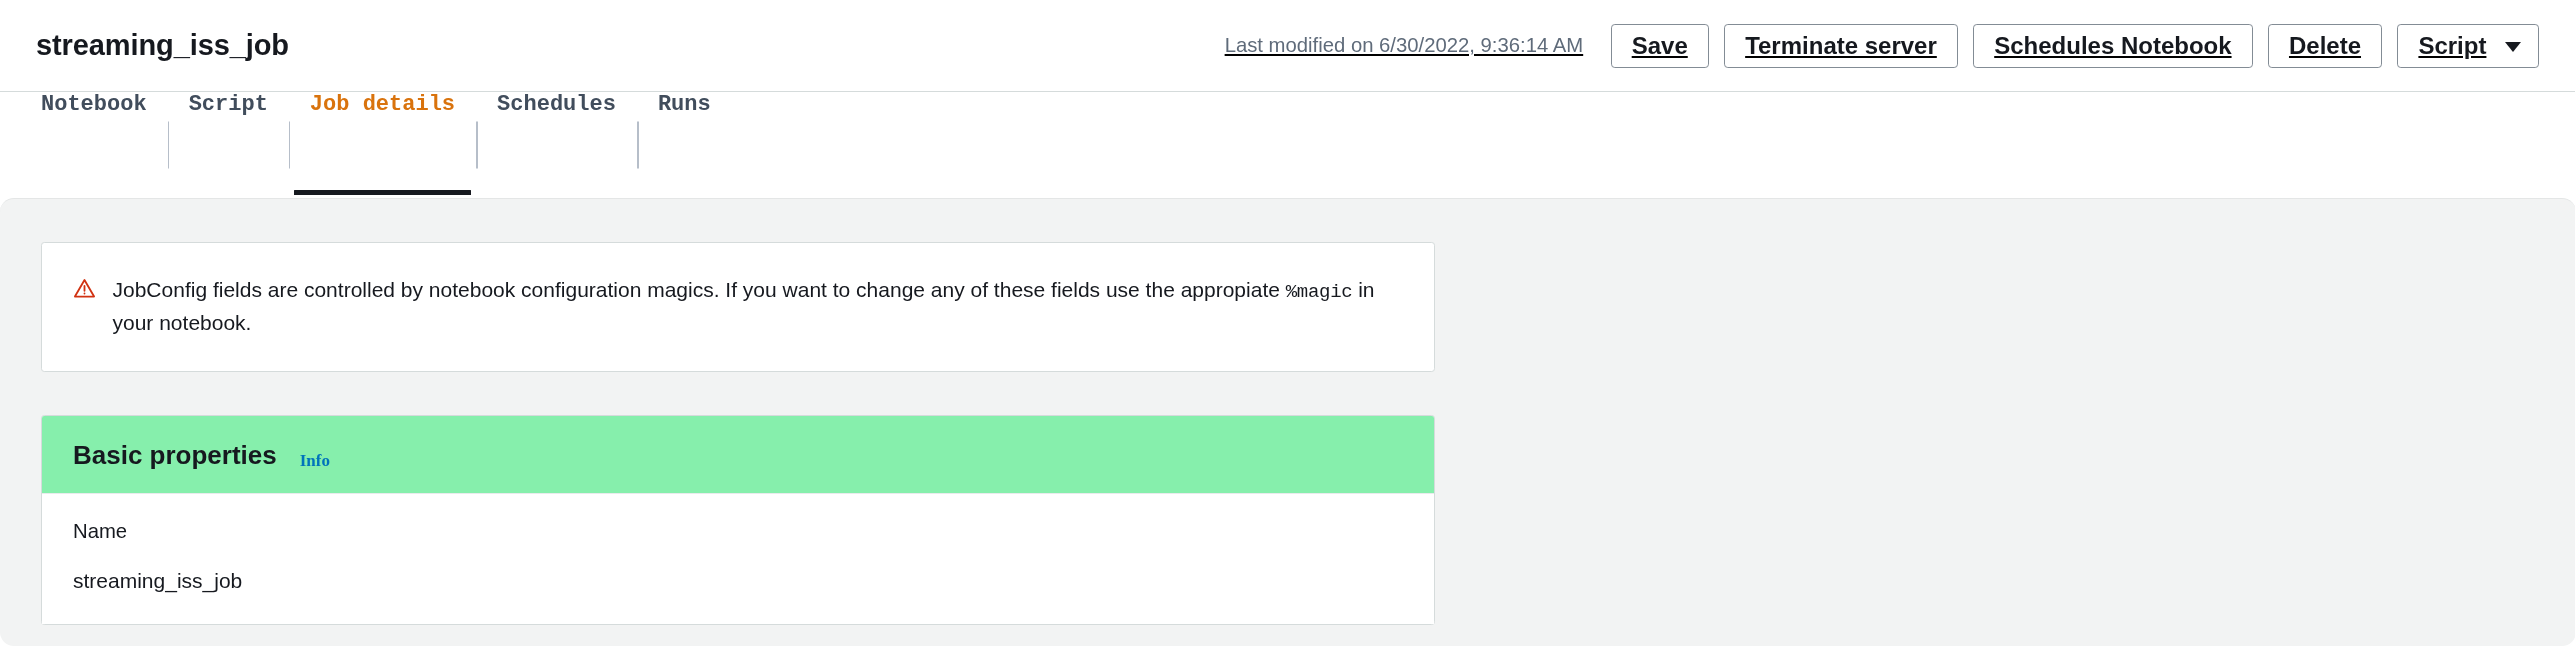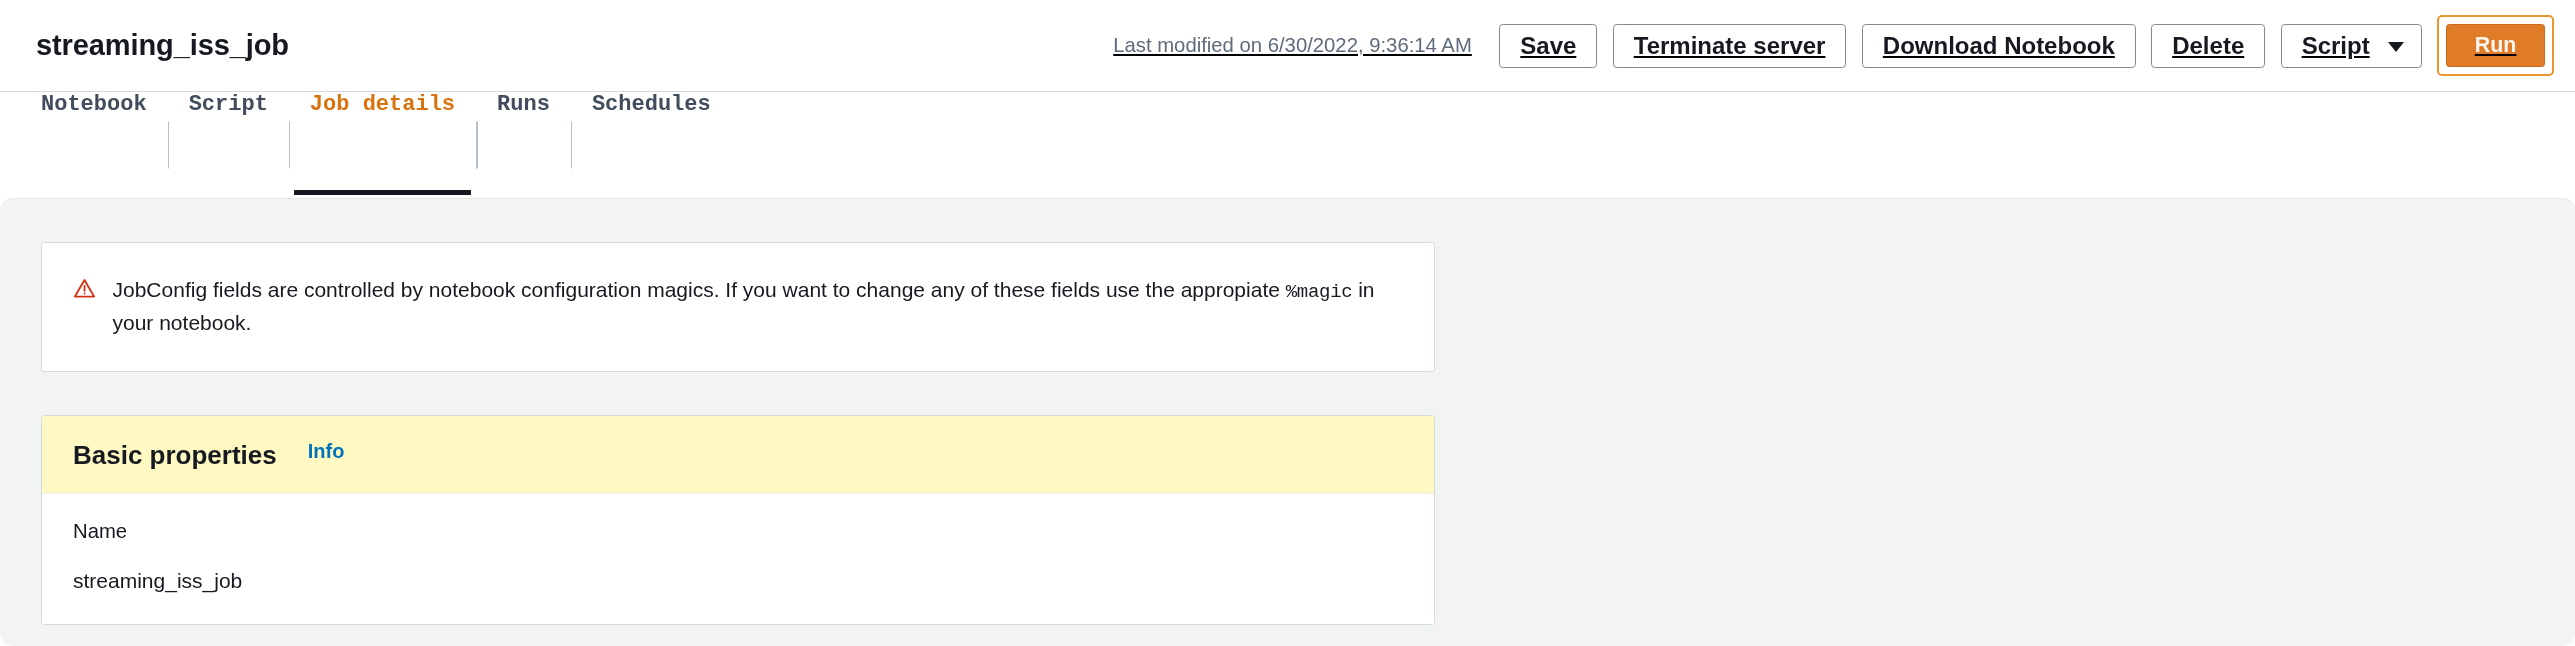--- a/index.html
+++ b/index.html
@@ -203,42 +203,43 @@
     font-size: 19px;
     letter-spacing: -0.3px;
   }
 
   
   .props-card {
     margin-top: 43px;
   }
 
   .card-head {
-    background: #fef9c3;
+    background: #86efac;
     border-bottom: 1.6px solid #e9ebed;
     padding: 24px 31px 22px 31px;
     display: flex;
-    align-items: flex-start;
-    gap: 31px;
+    align-items: flex-end;
+    gap: 23px;
     border-radius: 2.2px 2.2px 0 0;
   }
 
   .card-title {
     font-size: 26px;
     font-weight: bold;
     color: #16191f;
     white-space: nowrap;
   }
 
   .info-link {
-    font-size: 20px;
+    font-size: 17px;
     font-weight: bold;
     color: #0073bb;
     cursor: pointer;
     white-space: nowrap;
+    font-family: Liberation Serif, serif;
   }
 
   .card-body {
     padding: 26.4px 31px 31px 31px;
     background: #ffffff;
   }
 
   .field-label {
     font-size: 20.3px;
     color: #16191f;
@@ -258,56 +259,53 @@
   <div class="job-title">streaming_iss_job</div>
 
   <div class="header-actions">
 
     <div class="last-modified">Last modified on 6/30/2022, 9:36:14 AM</div>
 
     <button class="btn">Save</button>
 
     <button class="btn">Terminate server</button>
 
-    <button class="btn">Download Notebook</button>
+    <button class="btn">Schedules Notebook</button>
 
     <button class="btn">Delete</button>
 
     <button class="btn btn-actions">
       <span>Script</span>
       <span class="caret-down"></span>
     </button>
 
-    <div class="run-wrap">
-      <button class="btn-run">Run</button>
-    </div>
 
   </div>
 </div>
 
 <div class="tabs-bar">
 
   <div class="tab">
     <span>Notebook</span>
   </div>
 
   <div class="tab">
     <span>Script</span>
   </div>
 
   <div class="tab active">
     <span>Job details</span>
   </div>
 
   <div class="tab">
+    <span>Schedules</span>
+  </div>
+
+  <div class="tab">
     <span>Runs</span>
-  </div>
-
-  <div class="tab">
-    <span>Schedules</span>
   </div>
 
 </div>
 
 <div class="content">
 
   <div class="card alert-card">
     <span class="warn-icon">
       <svg width="23" height="23" viewBox="0 0 24 24" fill="none" stroke="#d13212" stroke-width="1.9" stroke-linecap="round" stroke-linejoin="round">
         <path d="M12 3.2 L22 20.4 L2 20.4 Z"></path>

